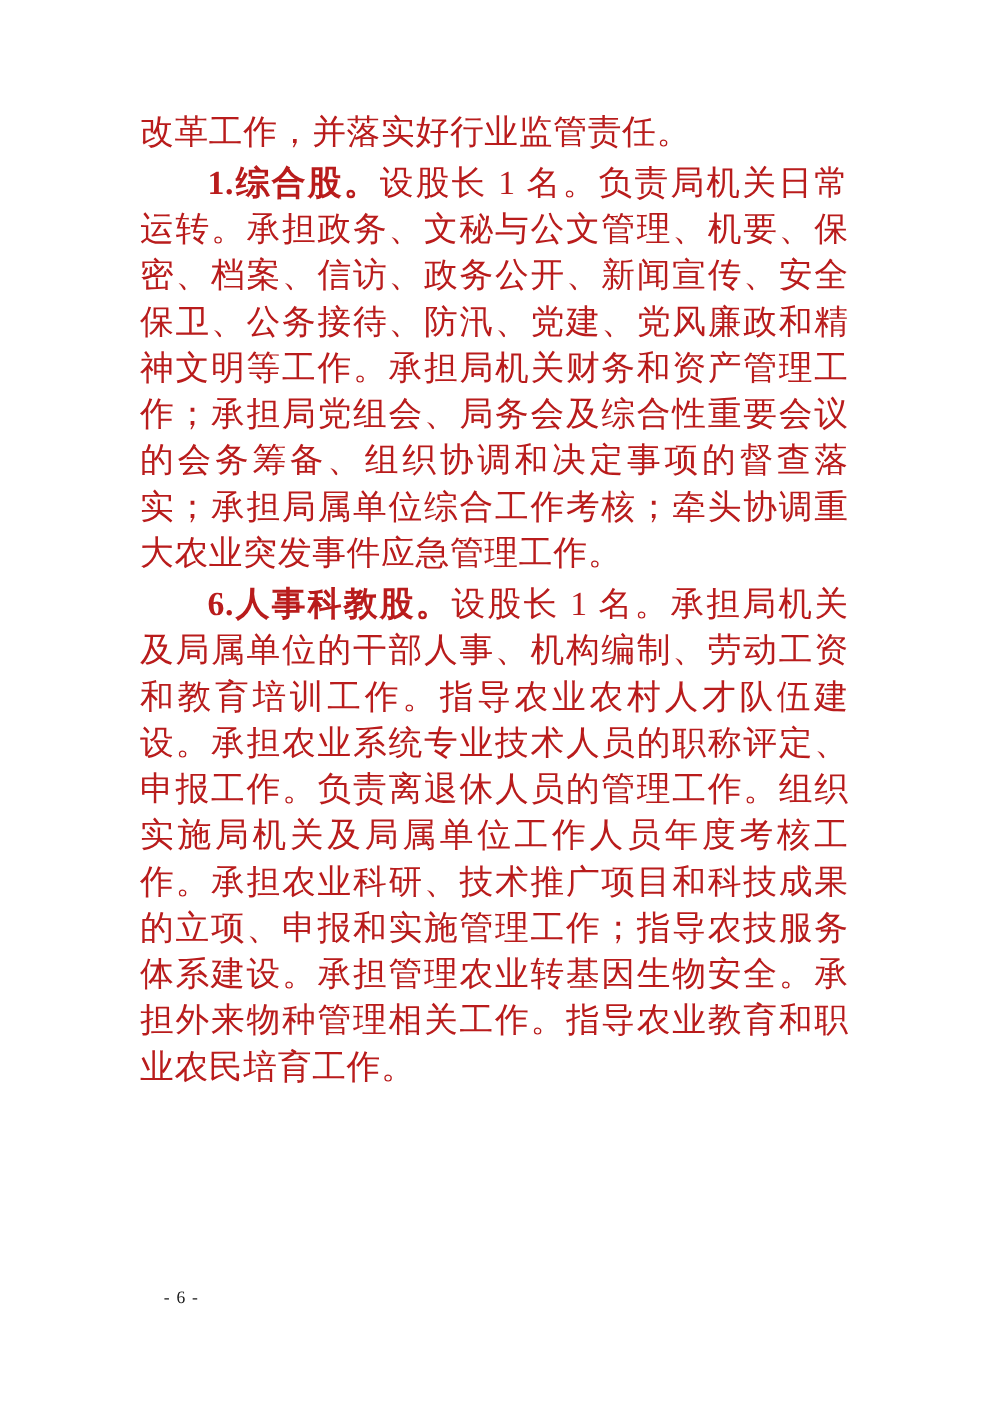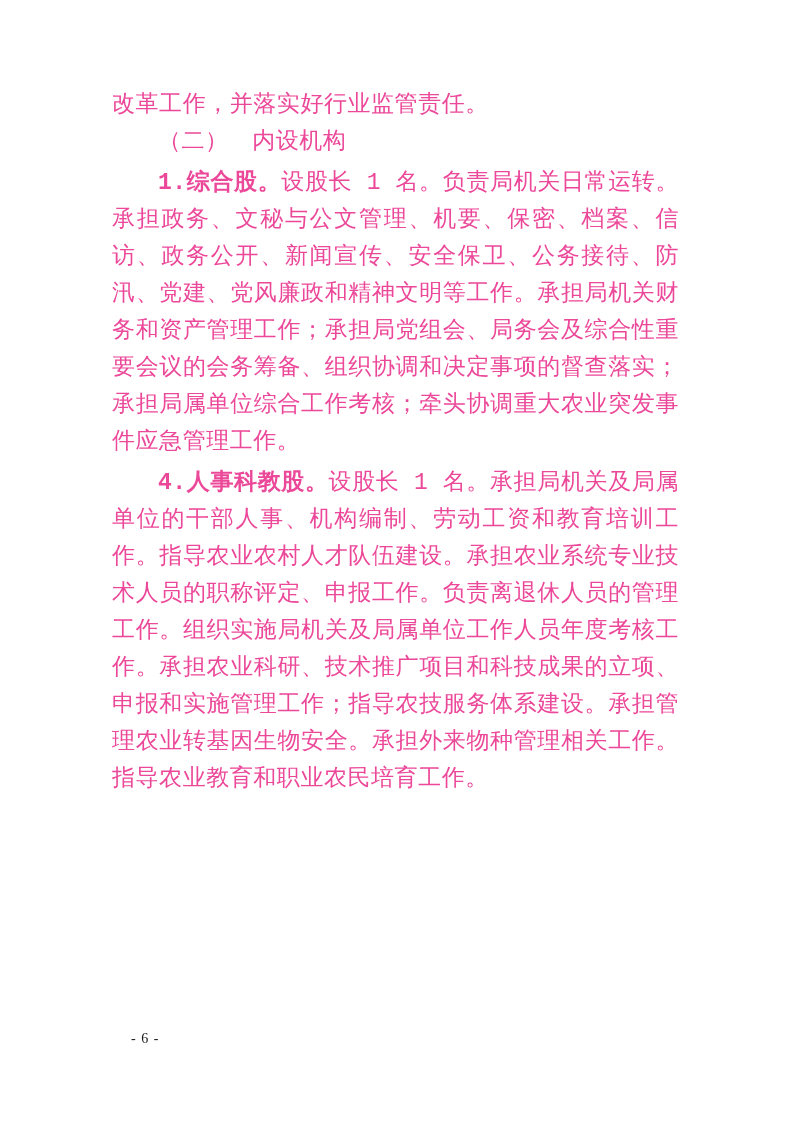--- a/index.html
+++ b/index.html
@@ -13,27 +13,26 @@
     height: 1122px;
     background: #ffffff;
     overflow: hidden;
     font-family: "Liberation Serif", "DejaVu Serif", serif;
   }
   .text-block {
     position: absolute;
     left: 112px;
     top: 87px;
     width: 567px;
-    font-size: 23px;
+    font-size: 27px;
     line-height: 37px;
     letter-spacing: 0.55px;
     text-align: justify;
     text-justify: inter-ideograph;
-    color: #ec4899;
-    font-family: Liberation Mono, monospace;
+    color: #b91c1c;
   }
   .text-block p {
     margin: 0;
     padding: 0;
     text-indent: 2em;
   }
   .text-block p.continuation {
     text-indent: 0;
   }
   .text-block p.numbered {
@@ -53,18 +52,17 @@
     letter-spacing: 1px;
     color: #1a1a1a;
   }
 </style>
 </head>
 <body>
 
 <div class="page" style="background: rgb(255, 255, 255); color: rgb(26, 26, 26);">
   <main class="text-block">
       <p class="continuation"><span>改革工作，并落实好行业监管责任。</span></p>
-      <p class="section"><span>（二）　内设机构</span></p>
       <p class="numbered"><b>1.综合股。</b><span>设股长 1 名。负责局机关日常运转。承担政务、文秘与公文管理、机要、保密、档案、信访、政务公开、新闻宣传、安全保卫、公务接待、防汛、党建、党风廉政和精神文明等工作。承担局机关财务和资产管理工作；承担局党组会、局务会及综合性重要会议的会务筹备、组织协调和决定事项的督查落实；承担局属单位综合工作考核；牵头协调重大农业突发事件应急管理工作。</span></p>
-      <p class="numbered"><b>4.人事科教股。</b><span>设股长 1 名。承担局机关及局属单位的干部人事、机构编制、劳动工资和教育培训工作。指导农业农村人才队伍建设。承担农业系统专业技术人员的职称评定、申报工作。负责离退休人员的管理工作。组织实施局机关及局属单位工作人员年度考核工作。承担农业科研、技术推广项目和科技成果的立项、申报和实施管理工作；指导农技服务体系建设。承担管理农业转基因生物安全。承担外来物种管理相关工作。指导农业教育和职业农民培育工作。</span></p>
+      <p class="numbered"><b>6.人事科教股。</b><span>设股长 1 名。承担局机关及局属单位的干部人事、机构编制、劳动工资和教育培训工作。指导农业农村人才队伍建设。承担农业系统专业技术人员的职称评定、申报工作。负责离退休人员的管理工作。组织实施局机关及局属单位工作人员年度考核工作。承担农业科研、技术推广项目和科技成果的立项、申报和实施管理工作；指导农技服务体系建设。承担管理农业转基因生物安全。承担外来物种管理相关工作。指导农业教育和职业农民培育工作。</span></p>
     </main>
   <div class="page-number">- 6 -</div>
 </div>
 
 </body></html>

